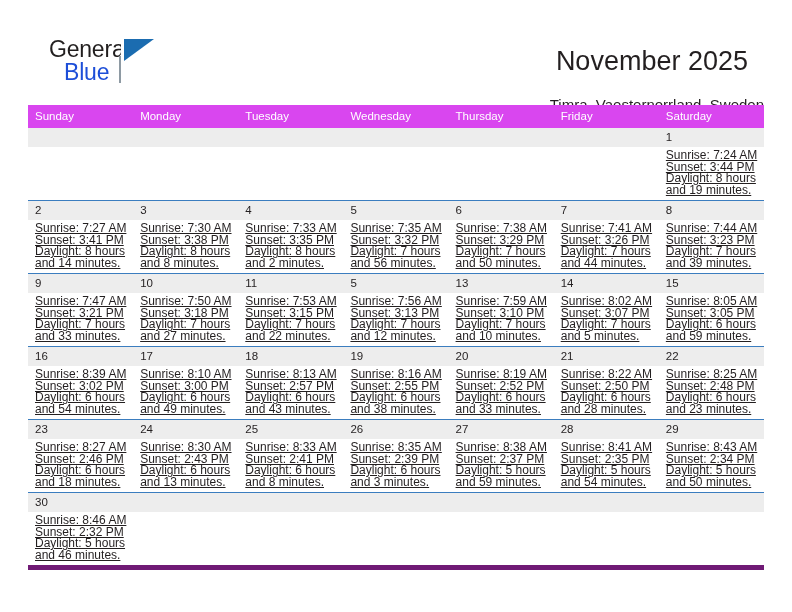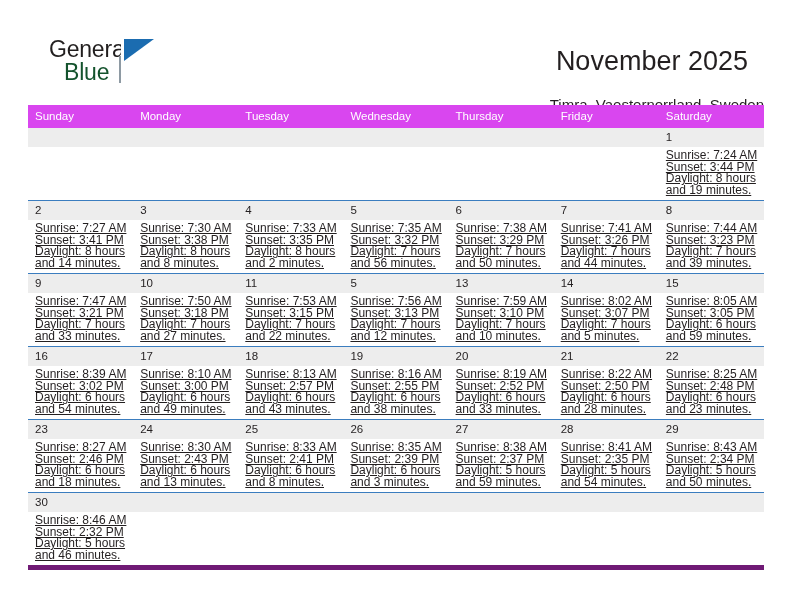--- a/index.html
+++ b/index.html
@@ -44,21 +44,21 @@
     font-size: 23px;
     color: #221f1f;
     letter-spacing: -0.2px;
     font-family: "Liberation Sans", sans-serif;
   }
   .brand-blue {
     position: absolute;
     left: 36px;
     top: 25px;
     font-size: 23px;
-    color: #14532d;
+    color: #1d4ed8;
     letter-spacing: -0.2px;
     font-family: "Liberation Sans", sans-serif;
   }
   .brand-flag {
     position: absolute;
     left: 96px;
     top: 5px;
     width: 0;
     height: 0;
     border-left: 30px solid #1b6cb0;

